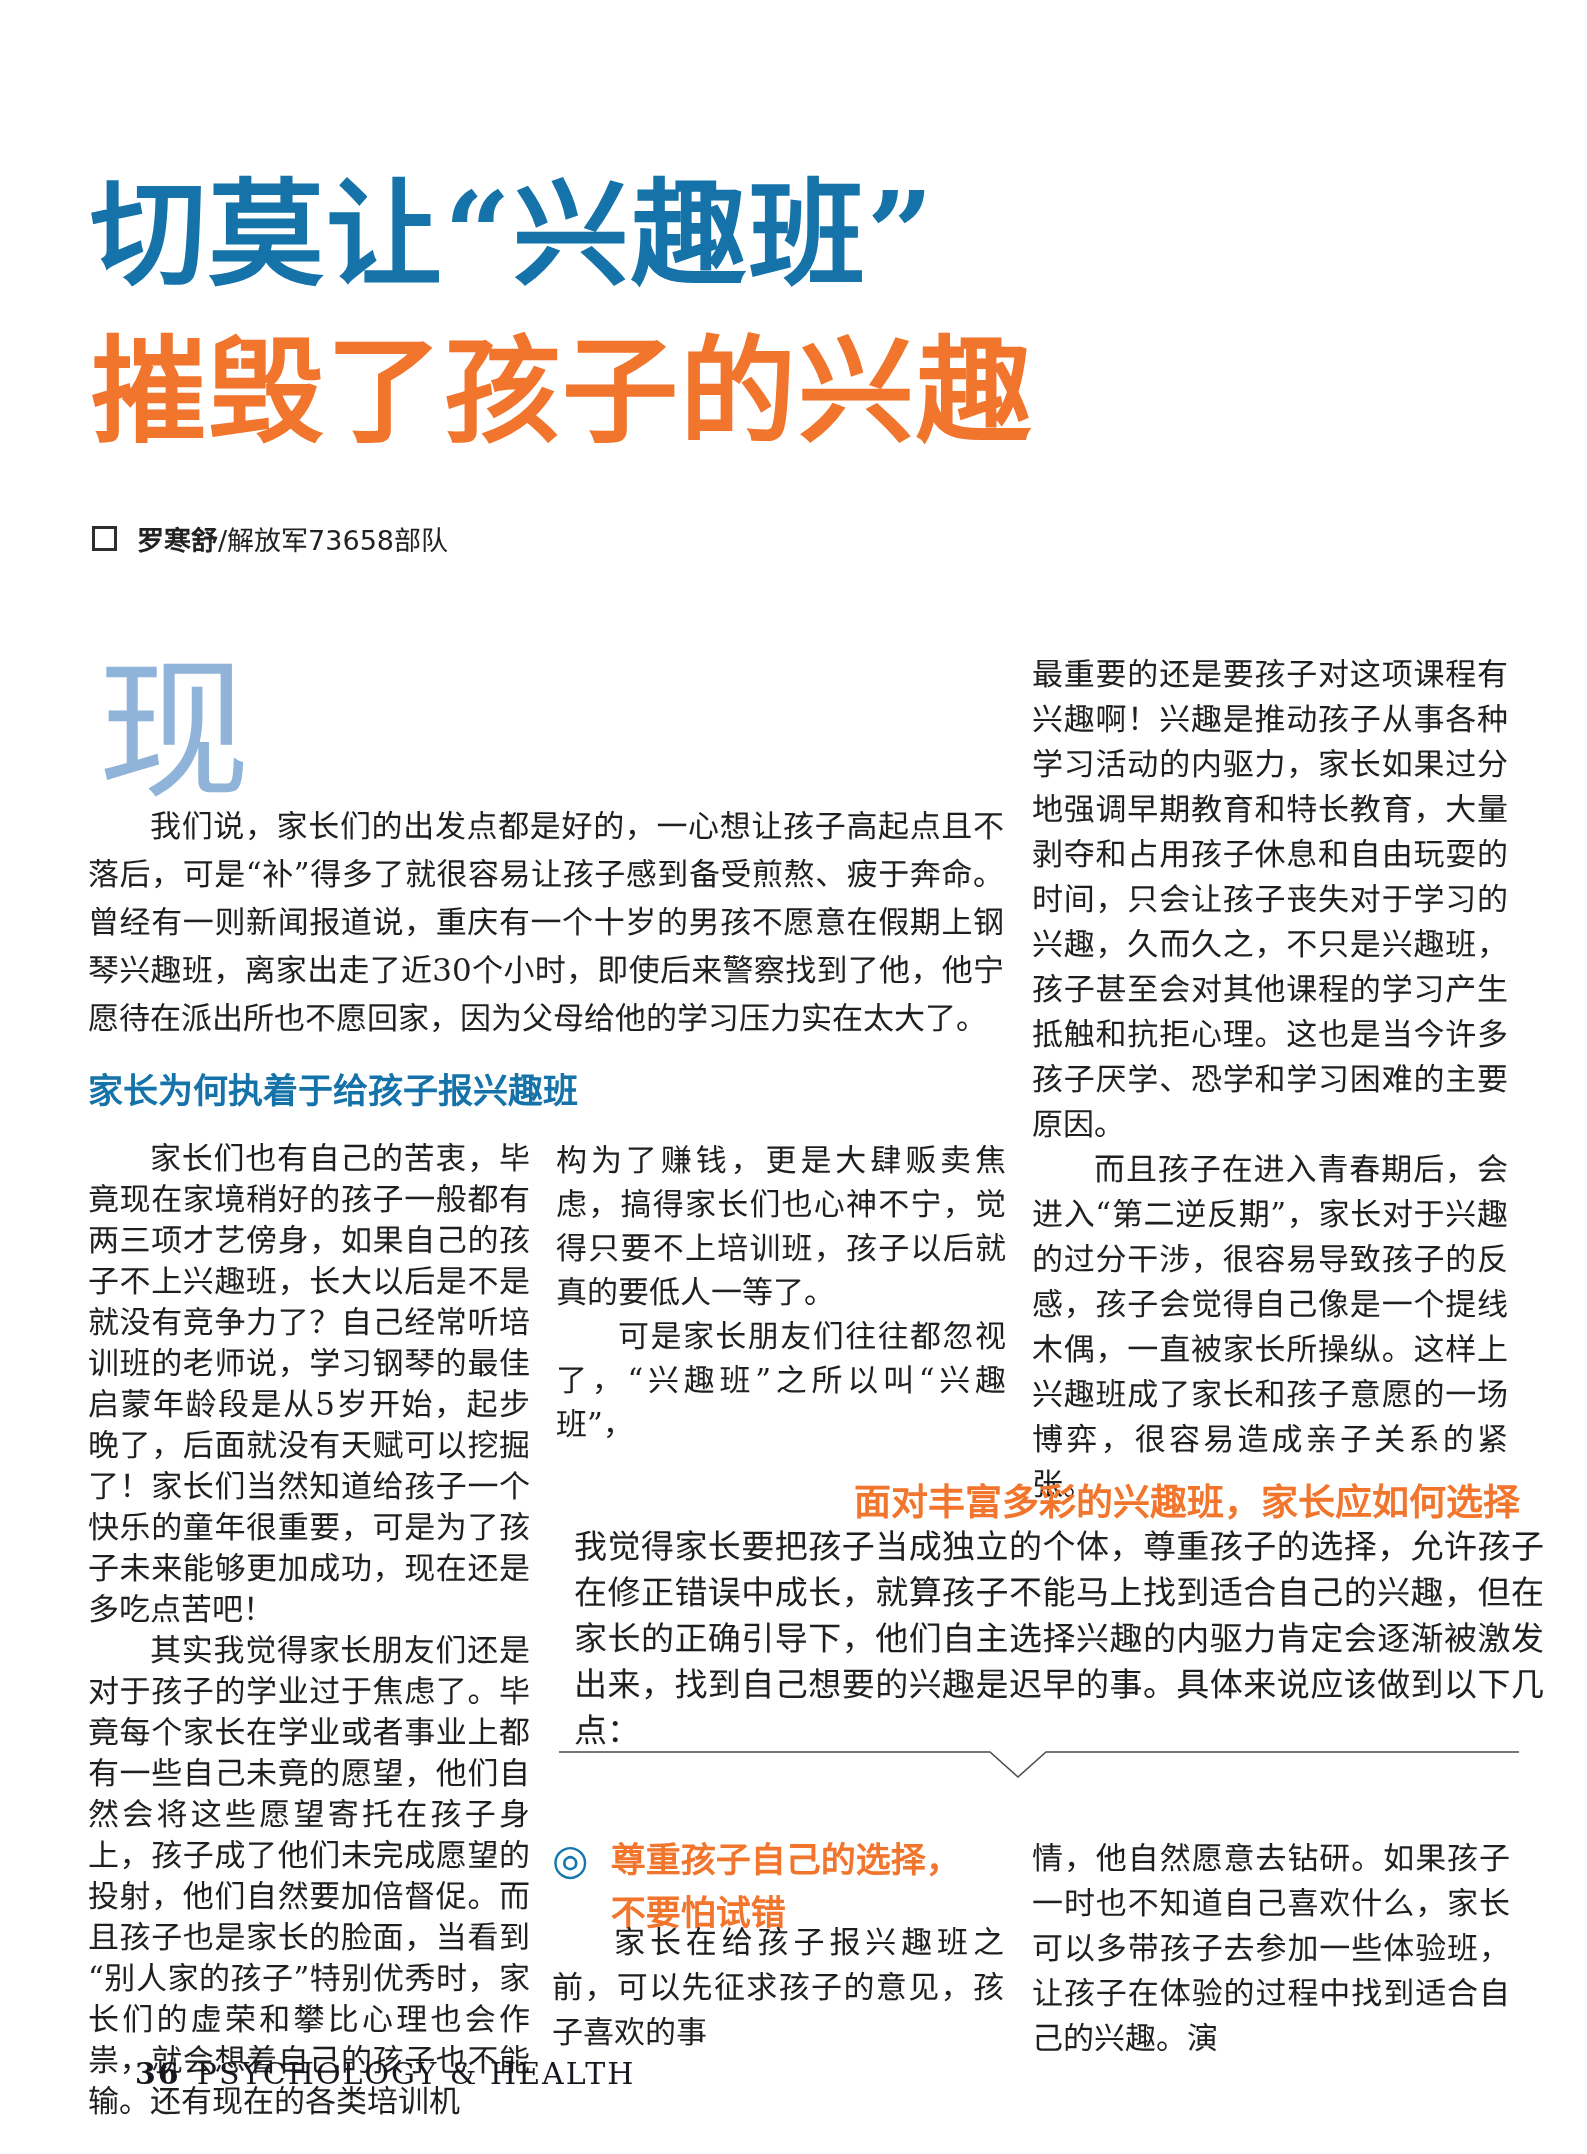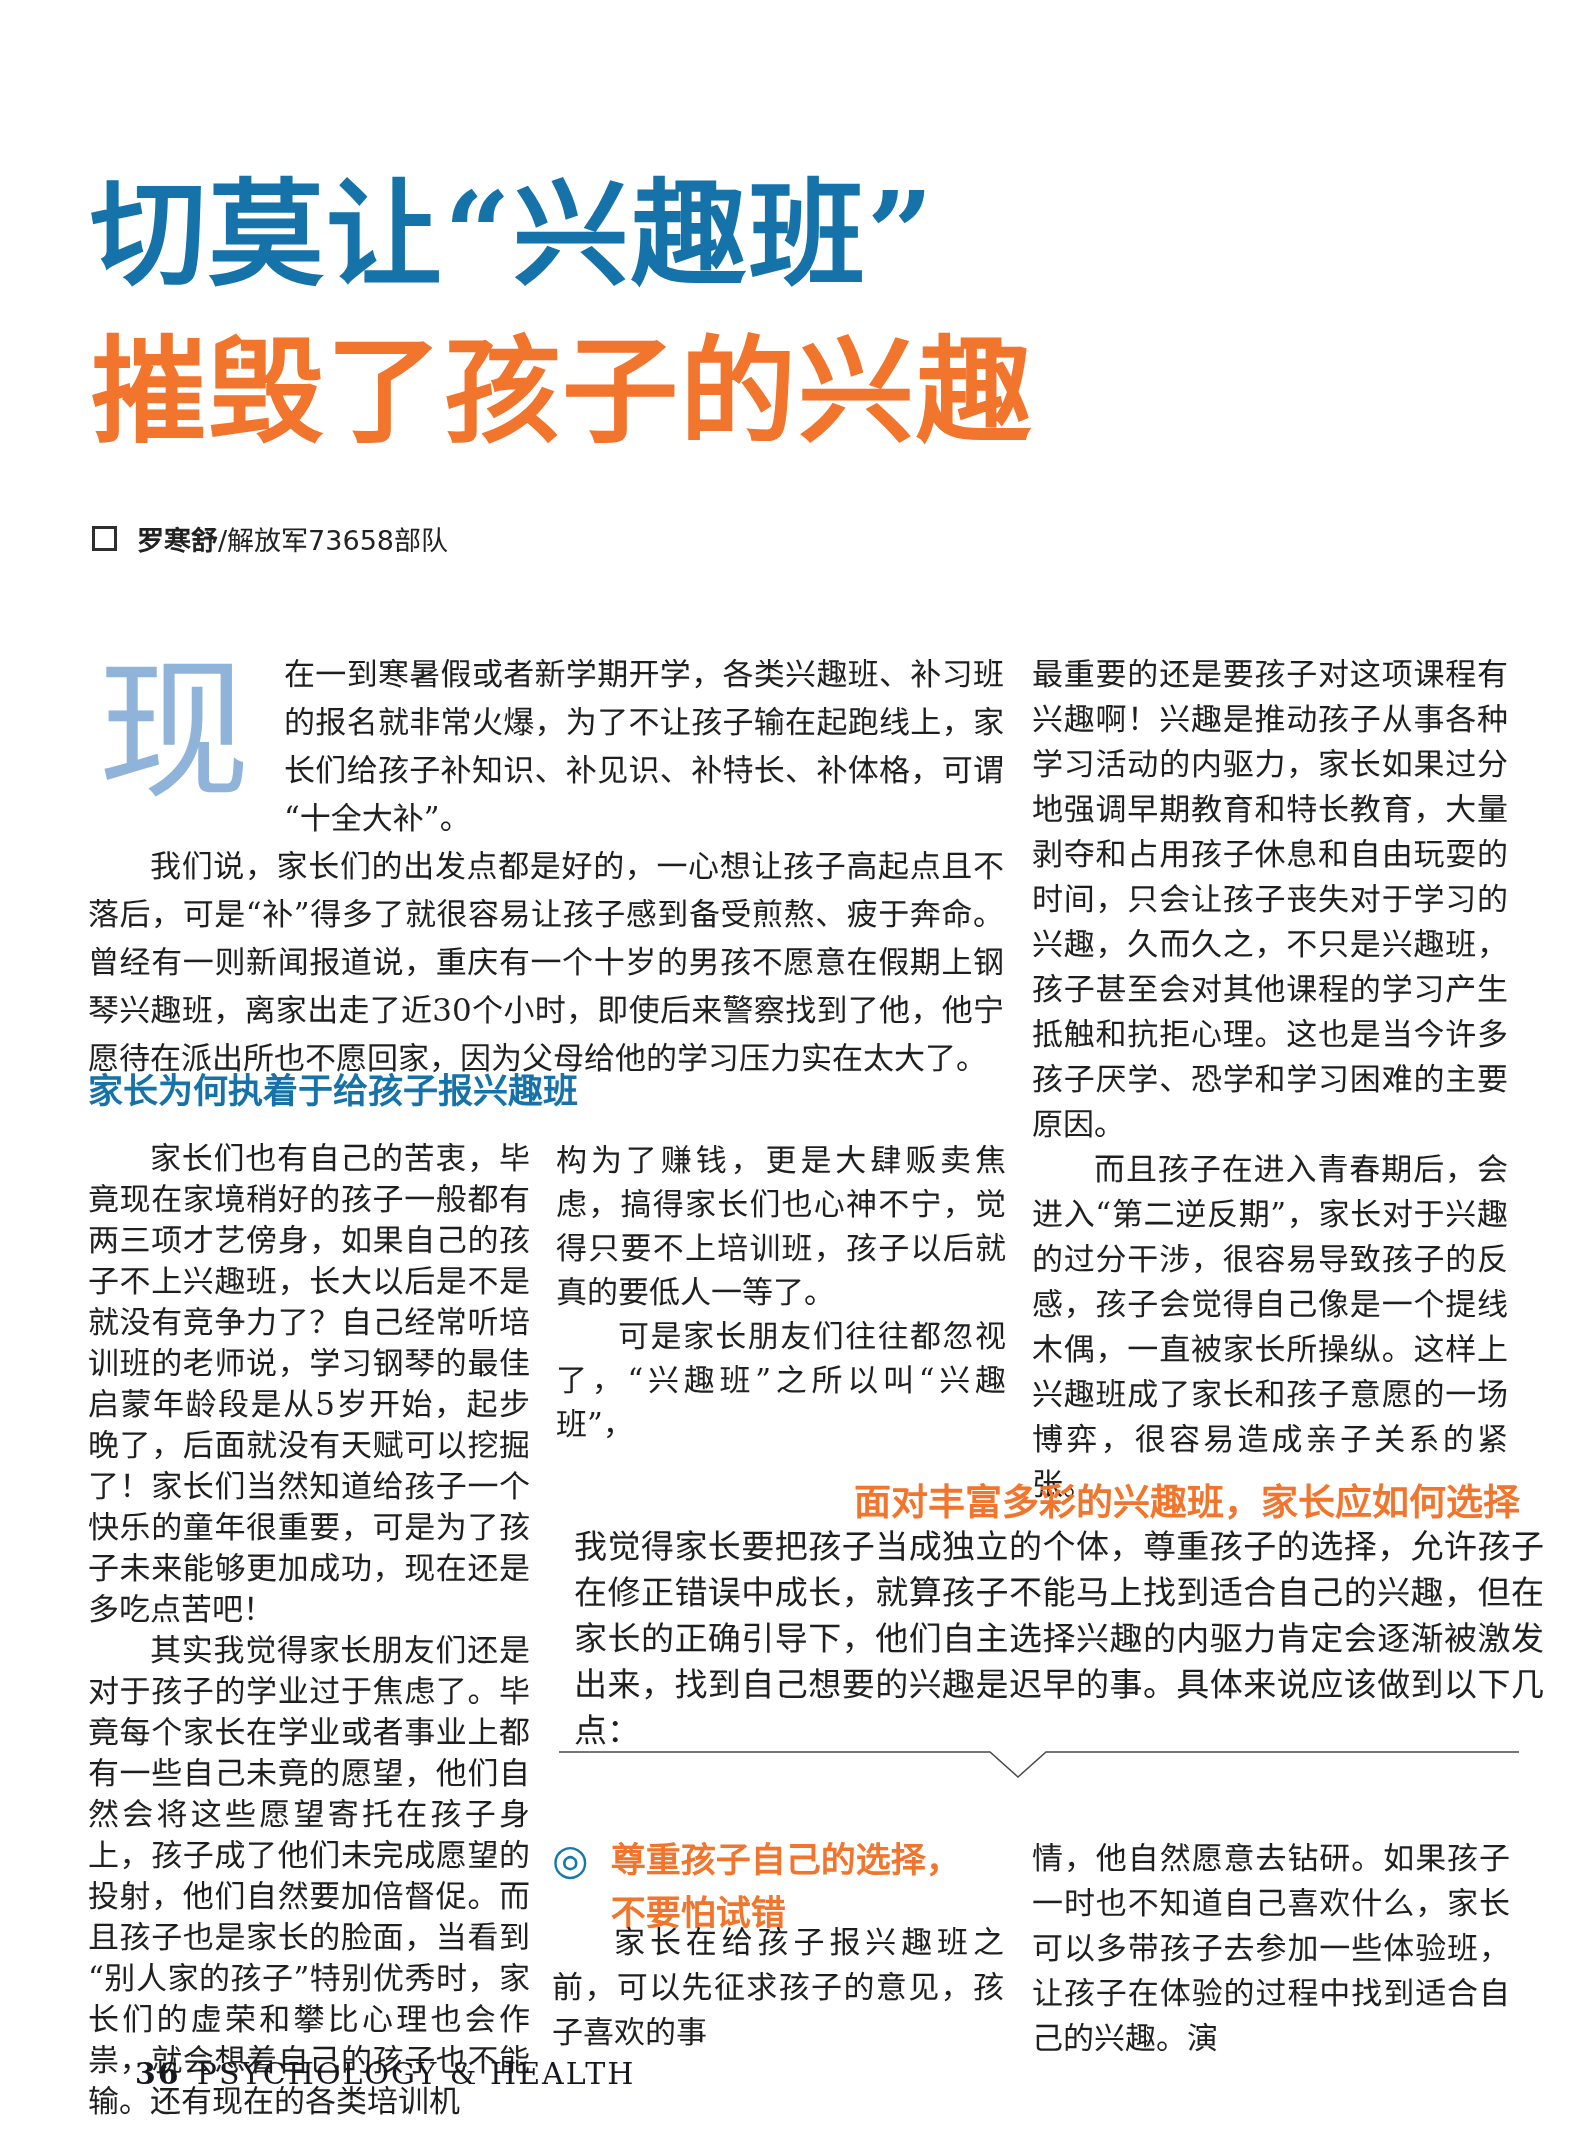--- a/index.html
+++ b/index.html
@@ -63,21 +63,21 @@
     <span class="l1">切莫让“兴趣班”</span>
     <span class="l2">摧毁了孩子的兴趣</span>
   </div>
 
   <div class="byline">
     <span class="sq"></span>
     <span><span class="author">罗寒舒</span><span>/解放军73658部队</span></span>
   </div>
 
   <div class="intro">
-    <p class="p1"><span class="dropcap">现</span><span>在一到寒暑假或者新学期开学，各类兴趣班、补习班的报名就非常火爆，为了不让孩子输在起跑线上，家长们给孩子补知识、补见识、补特长、补体格，可谓“十全大补”。</span></p>
+    <p class="p1"><span class="dropcap">现</span></p>
     <p class="p2">我们说，家长们的出发点都是好的，一心想让孩子高起点且不落后，可是“补”得多了就很容易让孩子感到备受煎熬、疲于奔命。曾经有一则新闻报道说，重庆有一个十岁的男孩不愿意在假期上钢琴兴趣班，离家出走了近30个小时，即使后来警察找到了他，他宁愿待在派出所也不愿回家，因为父母给他的学习压力实在太大了。</p>
   </div>
 
   <div class="rcol">
     <p>最重要的还是要孩子对这项课程有兴趣啊！兴趣是推动孩子从事各种学习活动的内驱力，家长如果过分地强调早期教育和特长教育，大量剥夺和占用孩子休息和自由玩耍的时间，只会让孩子丧失对于学习的兴趣，久而久之，不只是兴趣班，孩子甚至会对其他课程的学习产生抵触和抗拒心理。这也是当今许多孩子厌学、恐学和学习困难的主要原因。</p>
     <p class="indent">而且孩子在进入青春期后，会进入“第二逆反期”，家长对于兴趣的过分干涉，很容易导致孩子的反感，孩子会觉得自己像是一个提线木偶，一直被家长所操纵。这样上兴趣班成了家长和孩子意愿的一场博弈，很容易造成亲子关系的紧张。</p>
   </div>
 
   <div class="h-blue">家长为何执着于给孩子报兴趣班</div>
 

